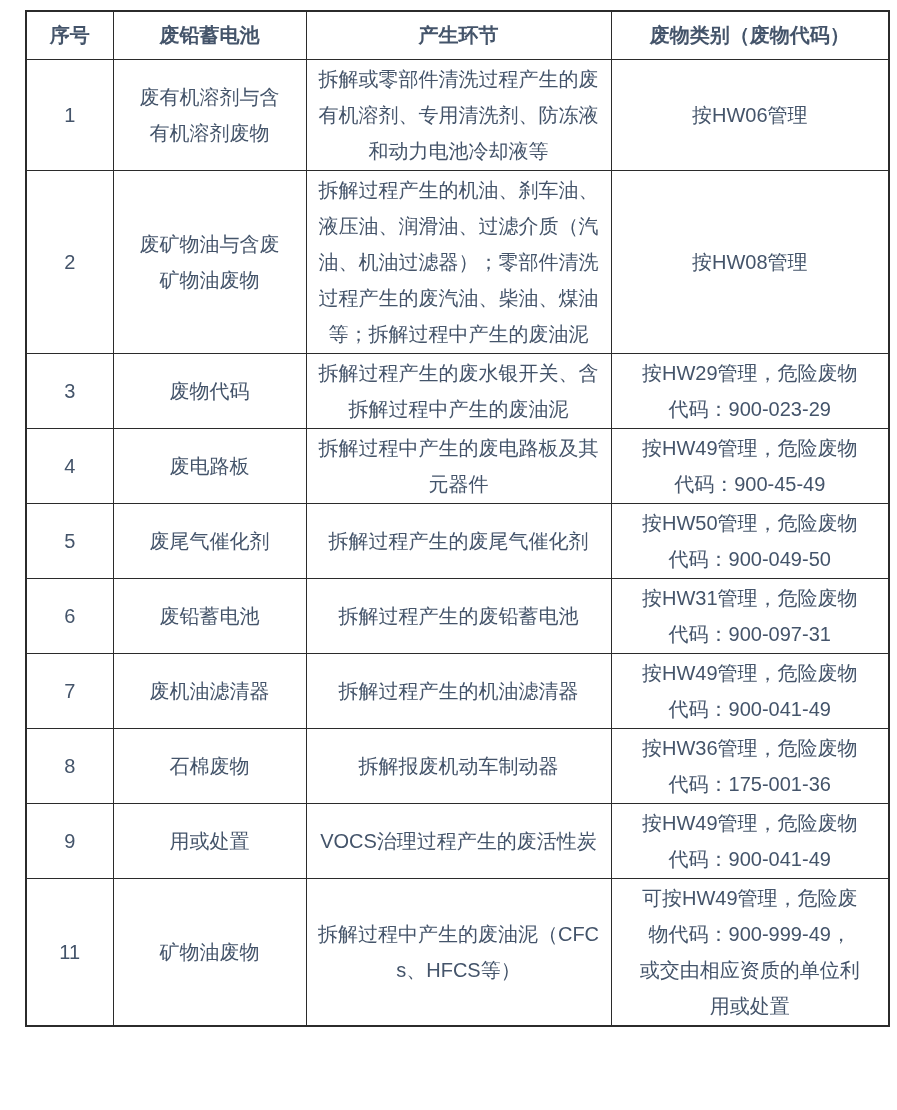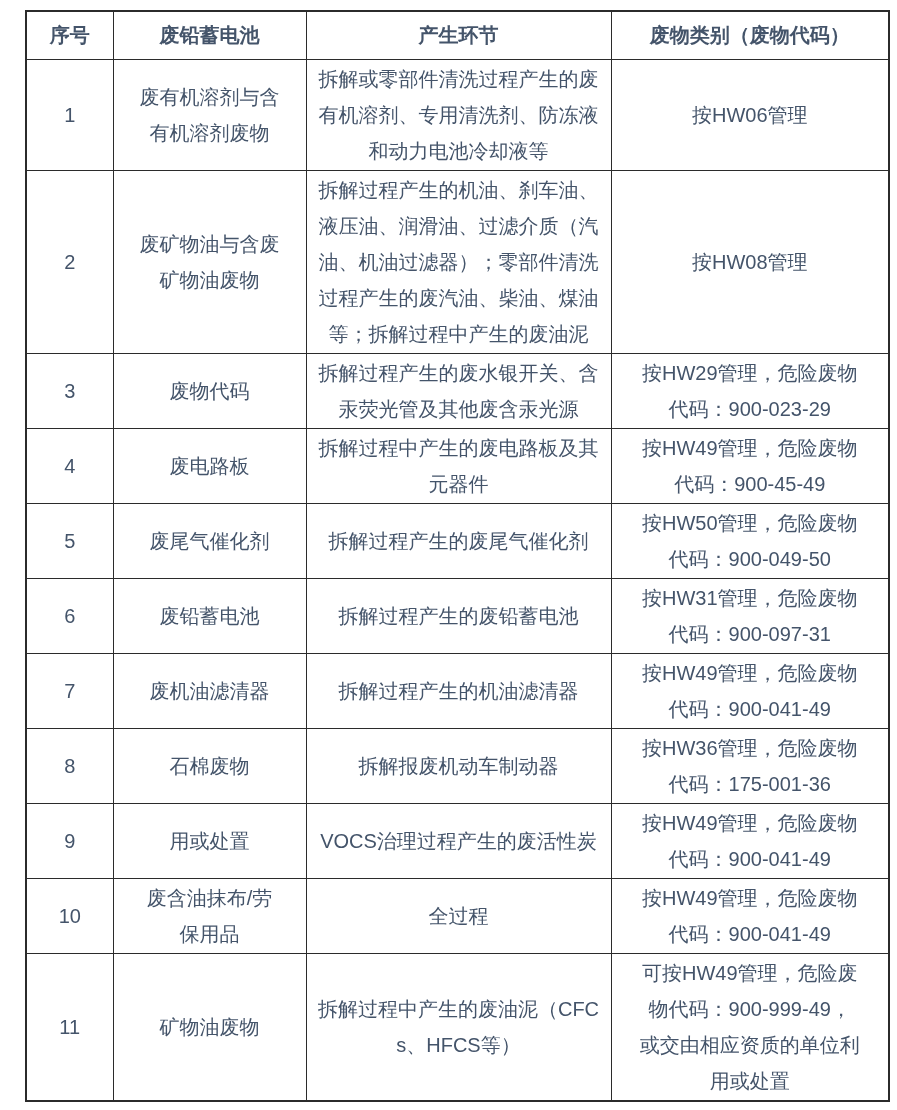--- a/index.html
+++ b/index.html
@@ -86,21 +86,21 @@
 液压油、润滑油、过滤介质（汽
 油、机油过滤器）；零部件清洗
 过程产生的废汽油、柴油、煤油
 等；拆解过程中产生的废油泥</td>
           <td>按HW08管理</td>
         </tr>
         <tr>
           <td>3</td>
           <td>废物代码</td>
           <td>拆解过程产生的废水银开关、含
-汞荧光管及其他废含汞光源</td>
+拆解过程中产生的废油泥</td>
           <td>按HW29管理，危险废物
 代码：900-023-29</td>
         </tr>
         <tr>
           <td>4</td>
           <td>废电路板</td>
           <td>拆解过程中产生的废电路板及其
 元器件</td>
           <td>按HW49管理，危险废物
 代码：900-45-49</td>
@@ -134,28 +134,20 @@
 代码：175-001-36</td>
         </tr>
         <tr>
           <td>9</td>
           <td>用或处置</td>
           <td>VOCS治理过程产生的废活性炭</td>
           <td>按HW49管理，危险废物
 代码：900-041-49</td>
         </tr>
         <tr>
-          <td>10</td>
-          <td>废含油抹布/劳
-保用品</td>
-          <td>全过程</td>
-          <td>按HW49管理，危险废物
-代码：900-041-49</td>
-        </tr>
-        <tr>
           <td>11</td>
           <td>矿物油废物</td>
           <td>拆解过程中产生的废油泥（CFC
 s、HFCS等）</td>
           <td>可按HW49管理，危险废
 物代码：900-999-49，
 或交由相应资质的单位利
 用或处置</td>
         </tr>
       </tbody>

